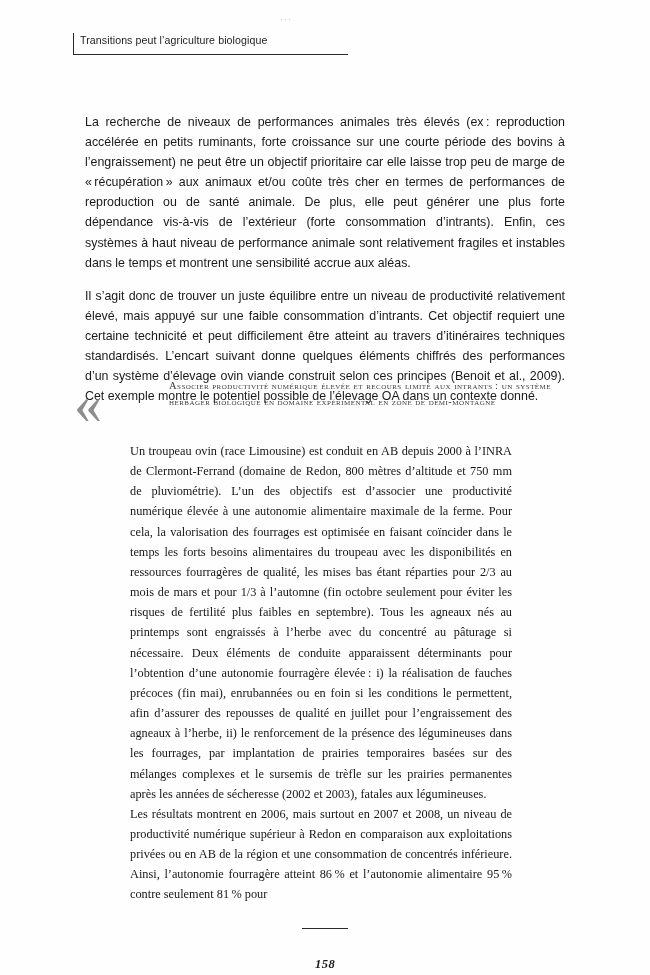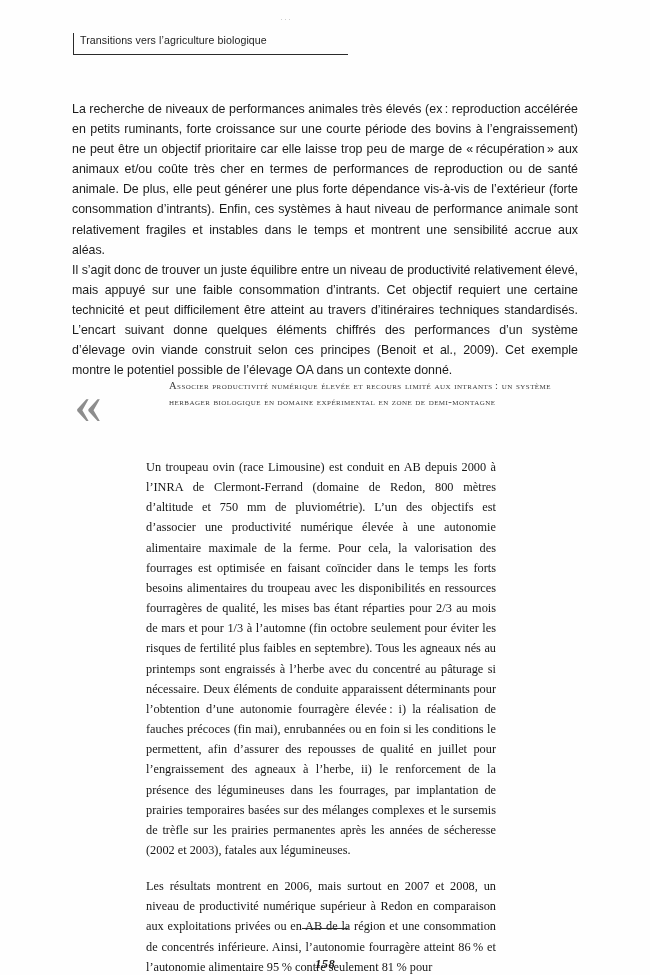--- a/index.html
+++ b/index.html
@@ -71,21 +71,21 @@
     top: 99px;
     width: 506px;
     font-size: 12.4px;
     line-height: 20.1px;
     text-align: justify;
     text-justify: inter-word;
     color: #1a1a1a;
     hyphens: manual;
   }
   .maintext p {
-    margin: 0;
+    margin: 13px;
   }
 
   
   .encart {
     position: absolute;
     left: 72px;
     top: 378px;
     width: 506px;
   }
   .chevron {
@@ -120,21 +120,21 @@
     left: 58px;
     top: 63px;
     width: 382px;
     font-family: "Liberation Serif", serif;
     font-size: 12.3px;
     line-height: 20.15px;
     text-align: justify;
     color: #161616;
   }
   .encart-body p {
-    margin: 16px;
+    margin: 0;
   }
   .maintext .it {
   }
 
   
   .folio {
     position: absolute;
     left: 0;
     top: 928px;
     width: 650px;
@@ -156,21 +156,21 @@
     margin-top: 28px;
   }
 </style>
 </head>
 <body>
 
 <div class="page">
 
   <div class="header">
     <div class="header-rule-vert"></div>
-    <div class="header-title">Transitions vers l’agriculture biologique</div>
+    <div class="header-title">Transitions peut l’agriculture biologique</div>
     <div class="header-rule-horz"></div>
   </div>
   <div class="header-dots">···</div>
 
   <div class="maintext">
     <p>La recherche de niveaux de performances animales très élevés (ex : reproduction accélérée en petits ruminants, forte croissance sur une courte période des bovins à l’engraissement) ne peut être un objectif prioritaire car elle laisse trop peu de marge de « récupération » aux animaux et/ou coûte très cher en termes de performances de reproduction ou de santé animale. De plus, elle peut générer une plus forte dépendance vis-à-vis de l’extérieur (forte consommation d’intrants). Enfin, ces systèmes à haut niveau de performance animale sont relativement fragiles et instables dans le temps et montrent une sensibilité accrue aux aléas.</p>
     <p><span>Il s’agit donc de trouver un juste équilibre entre un niveau de productivité relativement élevé, mais appuyé sur une faible consommation d’intrants. Cet objectif requiert une certaine technicité et peut difficilement être atteint au travers d’itinéraires techniques standardisés. L’encart suivant donne quelques éléments chiffrés des performances d’un système d’élevage ovin viande construit selon ces principes (Benoit </span><span class="it">et al.</span><span>, 2009). Cet exemple montre le potentiel possible de l’élevage OA dans un contexte donné.</span></p>
   </div>
 
   <div class="encart">

